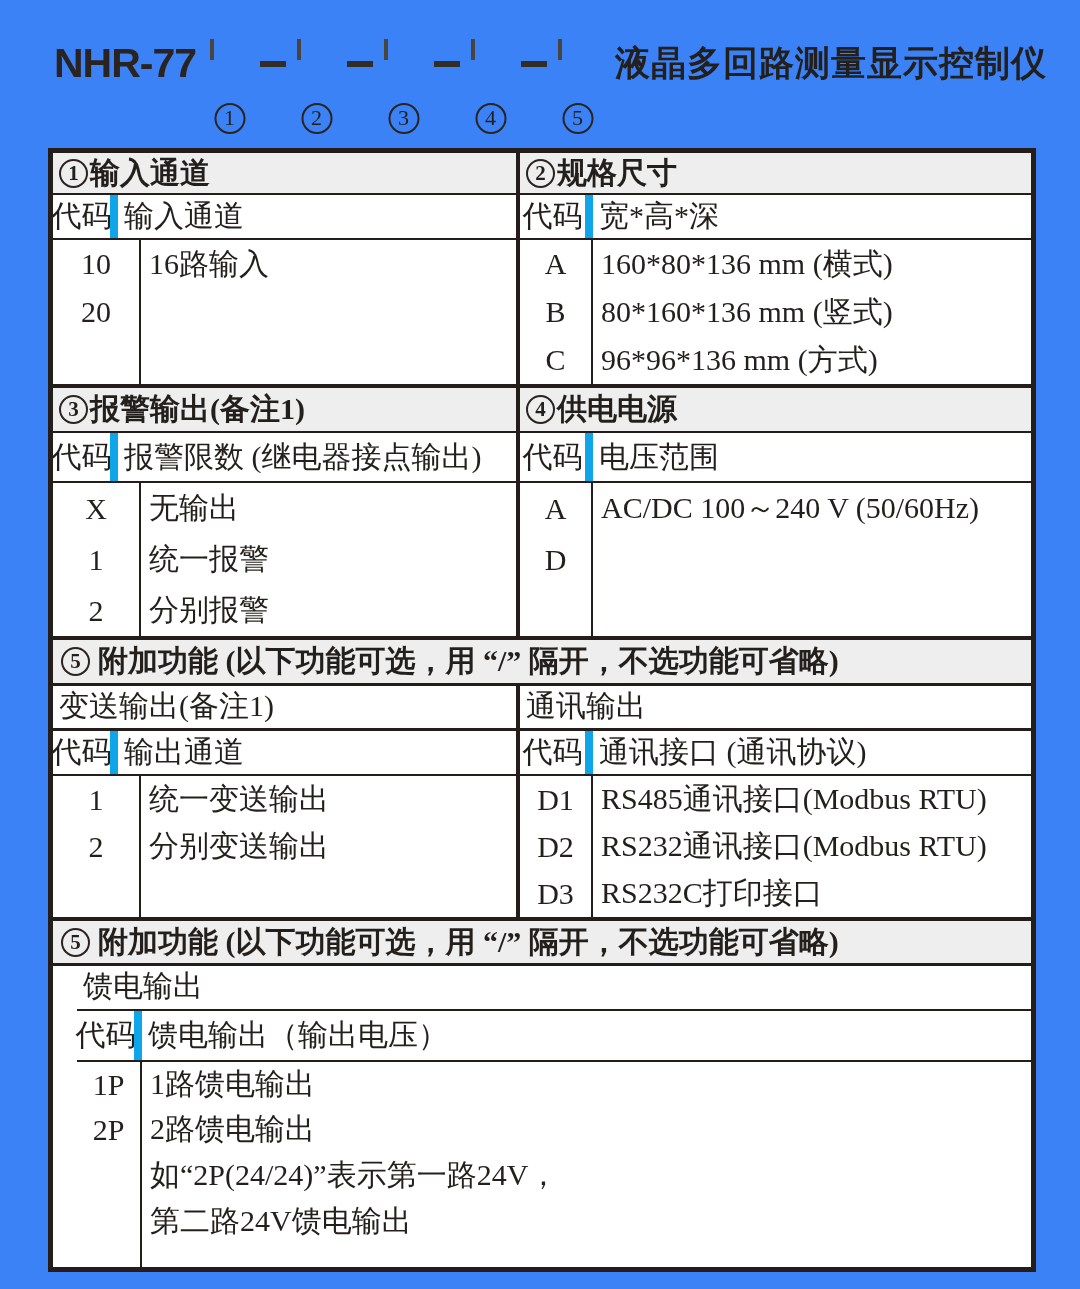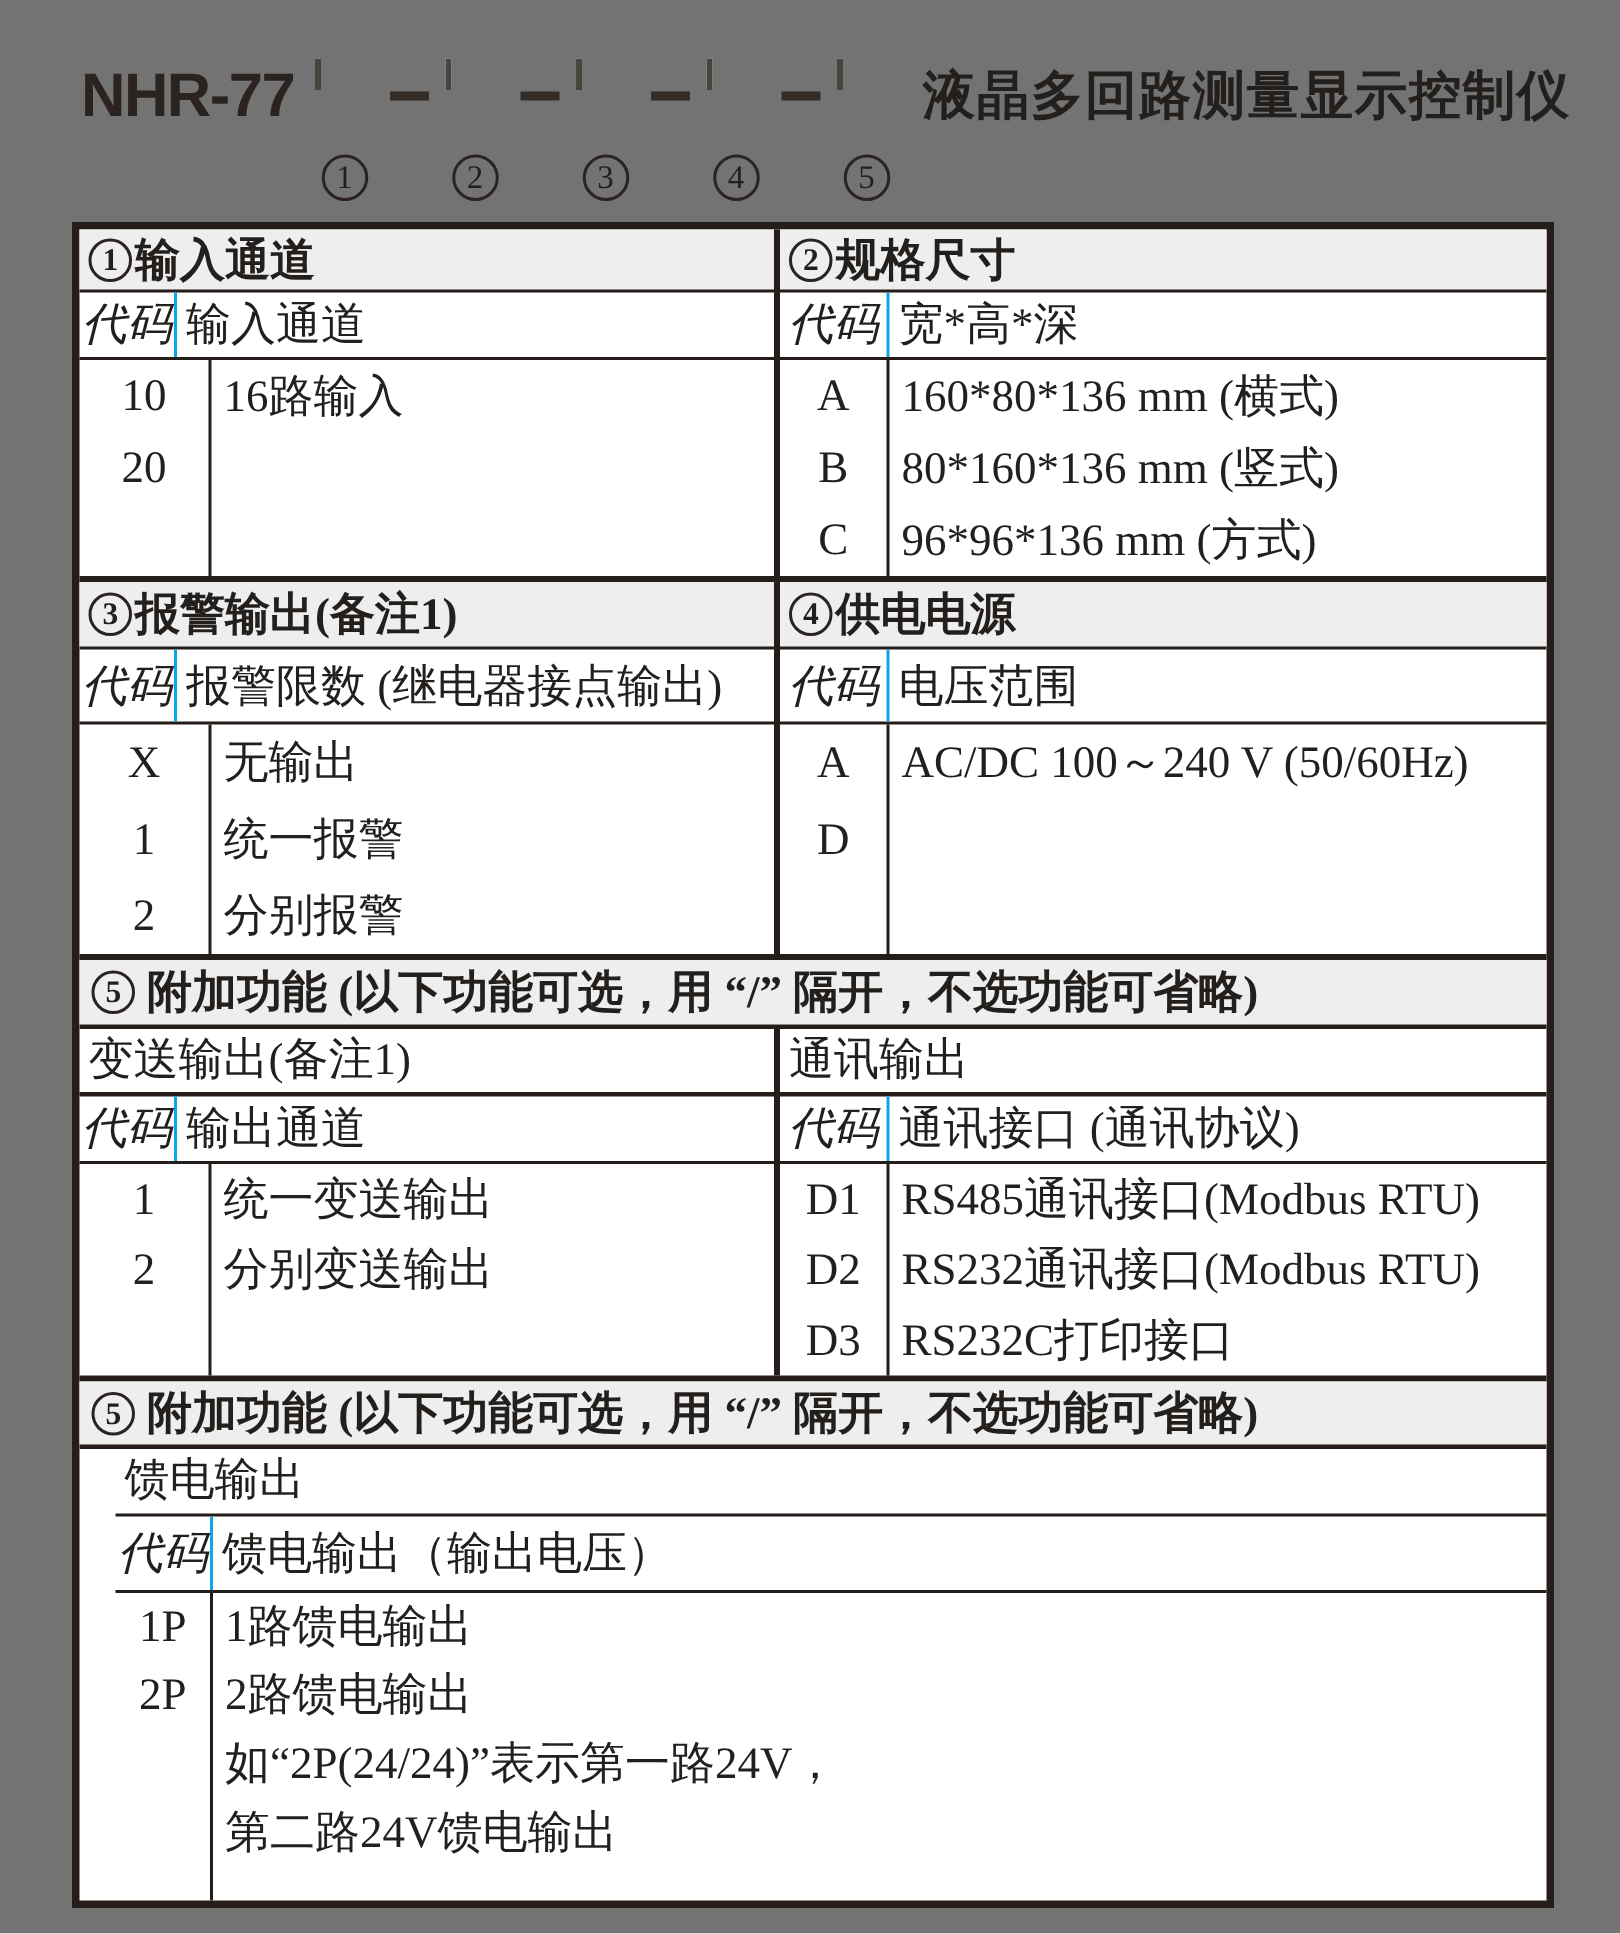--- a/index.html
+++ b/index.html
@@ -1,18 +1,18 @@
 <!DOCTYPE html>
 <html><head>
 <meta charset="utf-8">
 <style>
   * { margin:0; padding:0; box-sizing:border-box; }
   html,body { background:#ffffff; }
   .page {
-    position:relative; width:1080px; height:1289px; background:#737373;
+    position:relative; width:1080px; height:1289px; background:#3b82f6;
     font-family:"Liberation Serif","DejaVu Serif",serif; color:#231f1c;
     overflow:hidden;
   }
   
   .modelrow { position:absolute; left:54px; top:40px; display:flex; align-items:center; }
   .model {
     font-family:"Liberation Sans","DejaVu Sans",sans-serif;
     font-weight:bold; font-size:41px; letter-spacing:-1px; margin-right:12px; color:#2b2320;
   }
   .boxwrap { position:relative; width:39px; height:46px; margin:0 2px; }
@@ -42,22 +42,22 @@
   .half-r { flex:1; display:flex; flex-direction:column; }
   .sec-title {
     background:#eeeeee; display:flex; align-items:center; padding-left:6px;
     font-weight:bold; white-space:nowrap;
   }
   .sec-title .circ { width:29px; height:29px; font-size:21px; margin-right:2px; }
   .hA { height:42px; } .hB { height:45px; } .hC { height:45px; } .hD { height:45px; }
   .hrow { display:flex; white-space:nowrap; }
   .hrow-A { height:45px; } .hrow-B { height:50px; } .hrow-C { height:45px; } .hrow-D { height:51px; }
   .hcode, .ccode {
-    width:65px; border-right:2px solid #0ea5e9;
-    display:flex; align-items:center; justify-content:center; flex:0 0 auto;font-style:italic;
+    width:65px; border-right:8px solid #0ea5e9;
+    display:flex; align-items:center; justify-content:center; flex:0 0 auto;
   }
   .half-r .hcode, .half-r .ccode { width:73px; }
   .hdesc { flex:1; display:flex; align-items:center; padding-left:6px; }
   .data { flex:1; display:flex; }
   .codes { width:88px; border-right:2px solid #251d19; display:flex; flex-direction:column; flex:0 0 auto; }
   .half-r .codes { width:73px; }
   .descs { flex:1; display:flex; flex-direction:column; }
   .cell { display:flex; align-items:center; }
   .codes .cell { justify-content:center; }
   .descs .cell { padding-left:8px; white-space:nowrap; }

